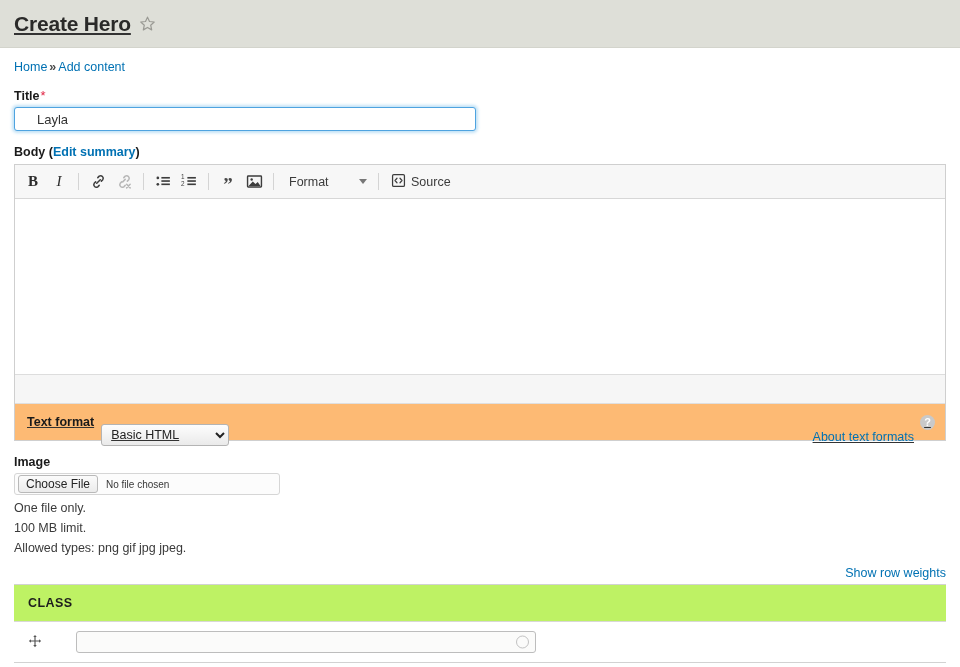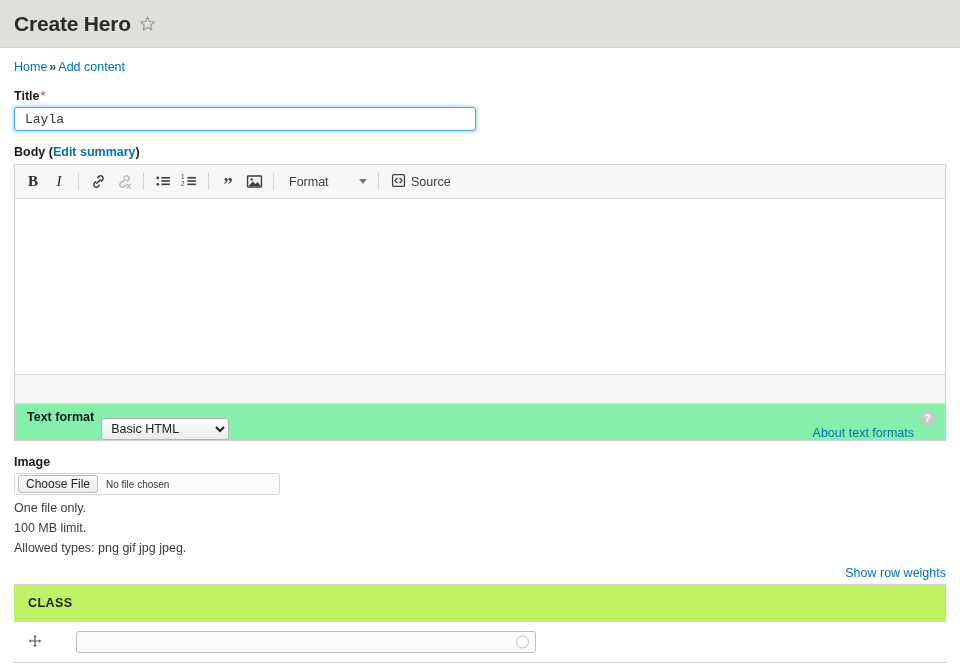--- a/index.html
+++ b/index.html
@@ -18,20 +18,21 @@
 
   
   .page-header {
     background: #dedfd8;
     height: 48px;
     box-sizing: border-box;
     padding: 0 0 0 14px;
     display: flex;
     align-items: center;
     border-bottom: 1px solid #d3d4cc;
+    text-decoration: underline;
   }
   .page-title {
     font-size: 21px;
     font-weight: bold;
     color: #2a2a29;
     letter-spacing: -0.2px;
   }
   .star-icon {
     margin-left: 8px;
     display: inline-flex;
@@ -80,22 +81,22 @@
     text-decoration: none;
     font-weight: bold;
   }
   .paren { color: #1a1a1a; font-weight: bold; }
 
   
   .title-input {
     width: 462px;
     height: 24px;
     box-sizing: border-box;
-    padding: 3px 10px;
-    font-family: Liberation Mono, monospace;
+    padding: 3px 22px;
+    font-family: Liberation Sans, sans-serif;
     font-size: 13px;
     color: #333;
     border: 1px solid #4ea3e0;
     border-radius: 3px;
     outline: none;
     background: #fff;
     box-shadow: 0 0 3px 2px rgba(120, 190, 235, 0.45);
   }
 
   
@@ -177,26 +178,27 @@
     height: 175px;
     background: #fff;
   }
   .ck-footer {
     height: 28px;
     background: #f6f6f6;
     border-top: 1px solid #dddddd;
   }
   .ck-format-bar {
     border-top: 1px solid #dfdfdf;
-    background: #86efac;
+    background: #fdba74;
     height: 36px;
     display: flex;
-    align-items: flex-end;
+    align-items: center;
     padding: 0 10px 0 12px;
     justify-content: space-between;
+    text-decoration: underline;
   }
   .tf-left {
     display: flex;
     align-items: center;
     gap: 7px;
   }
   .tf-label {
     font-size: 12.5px;
     font-weight: bold;
     color: #1a1a1a;

